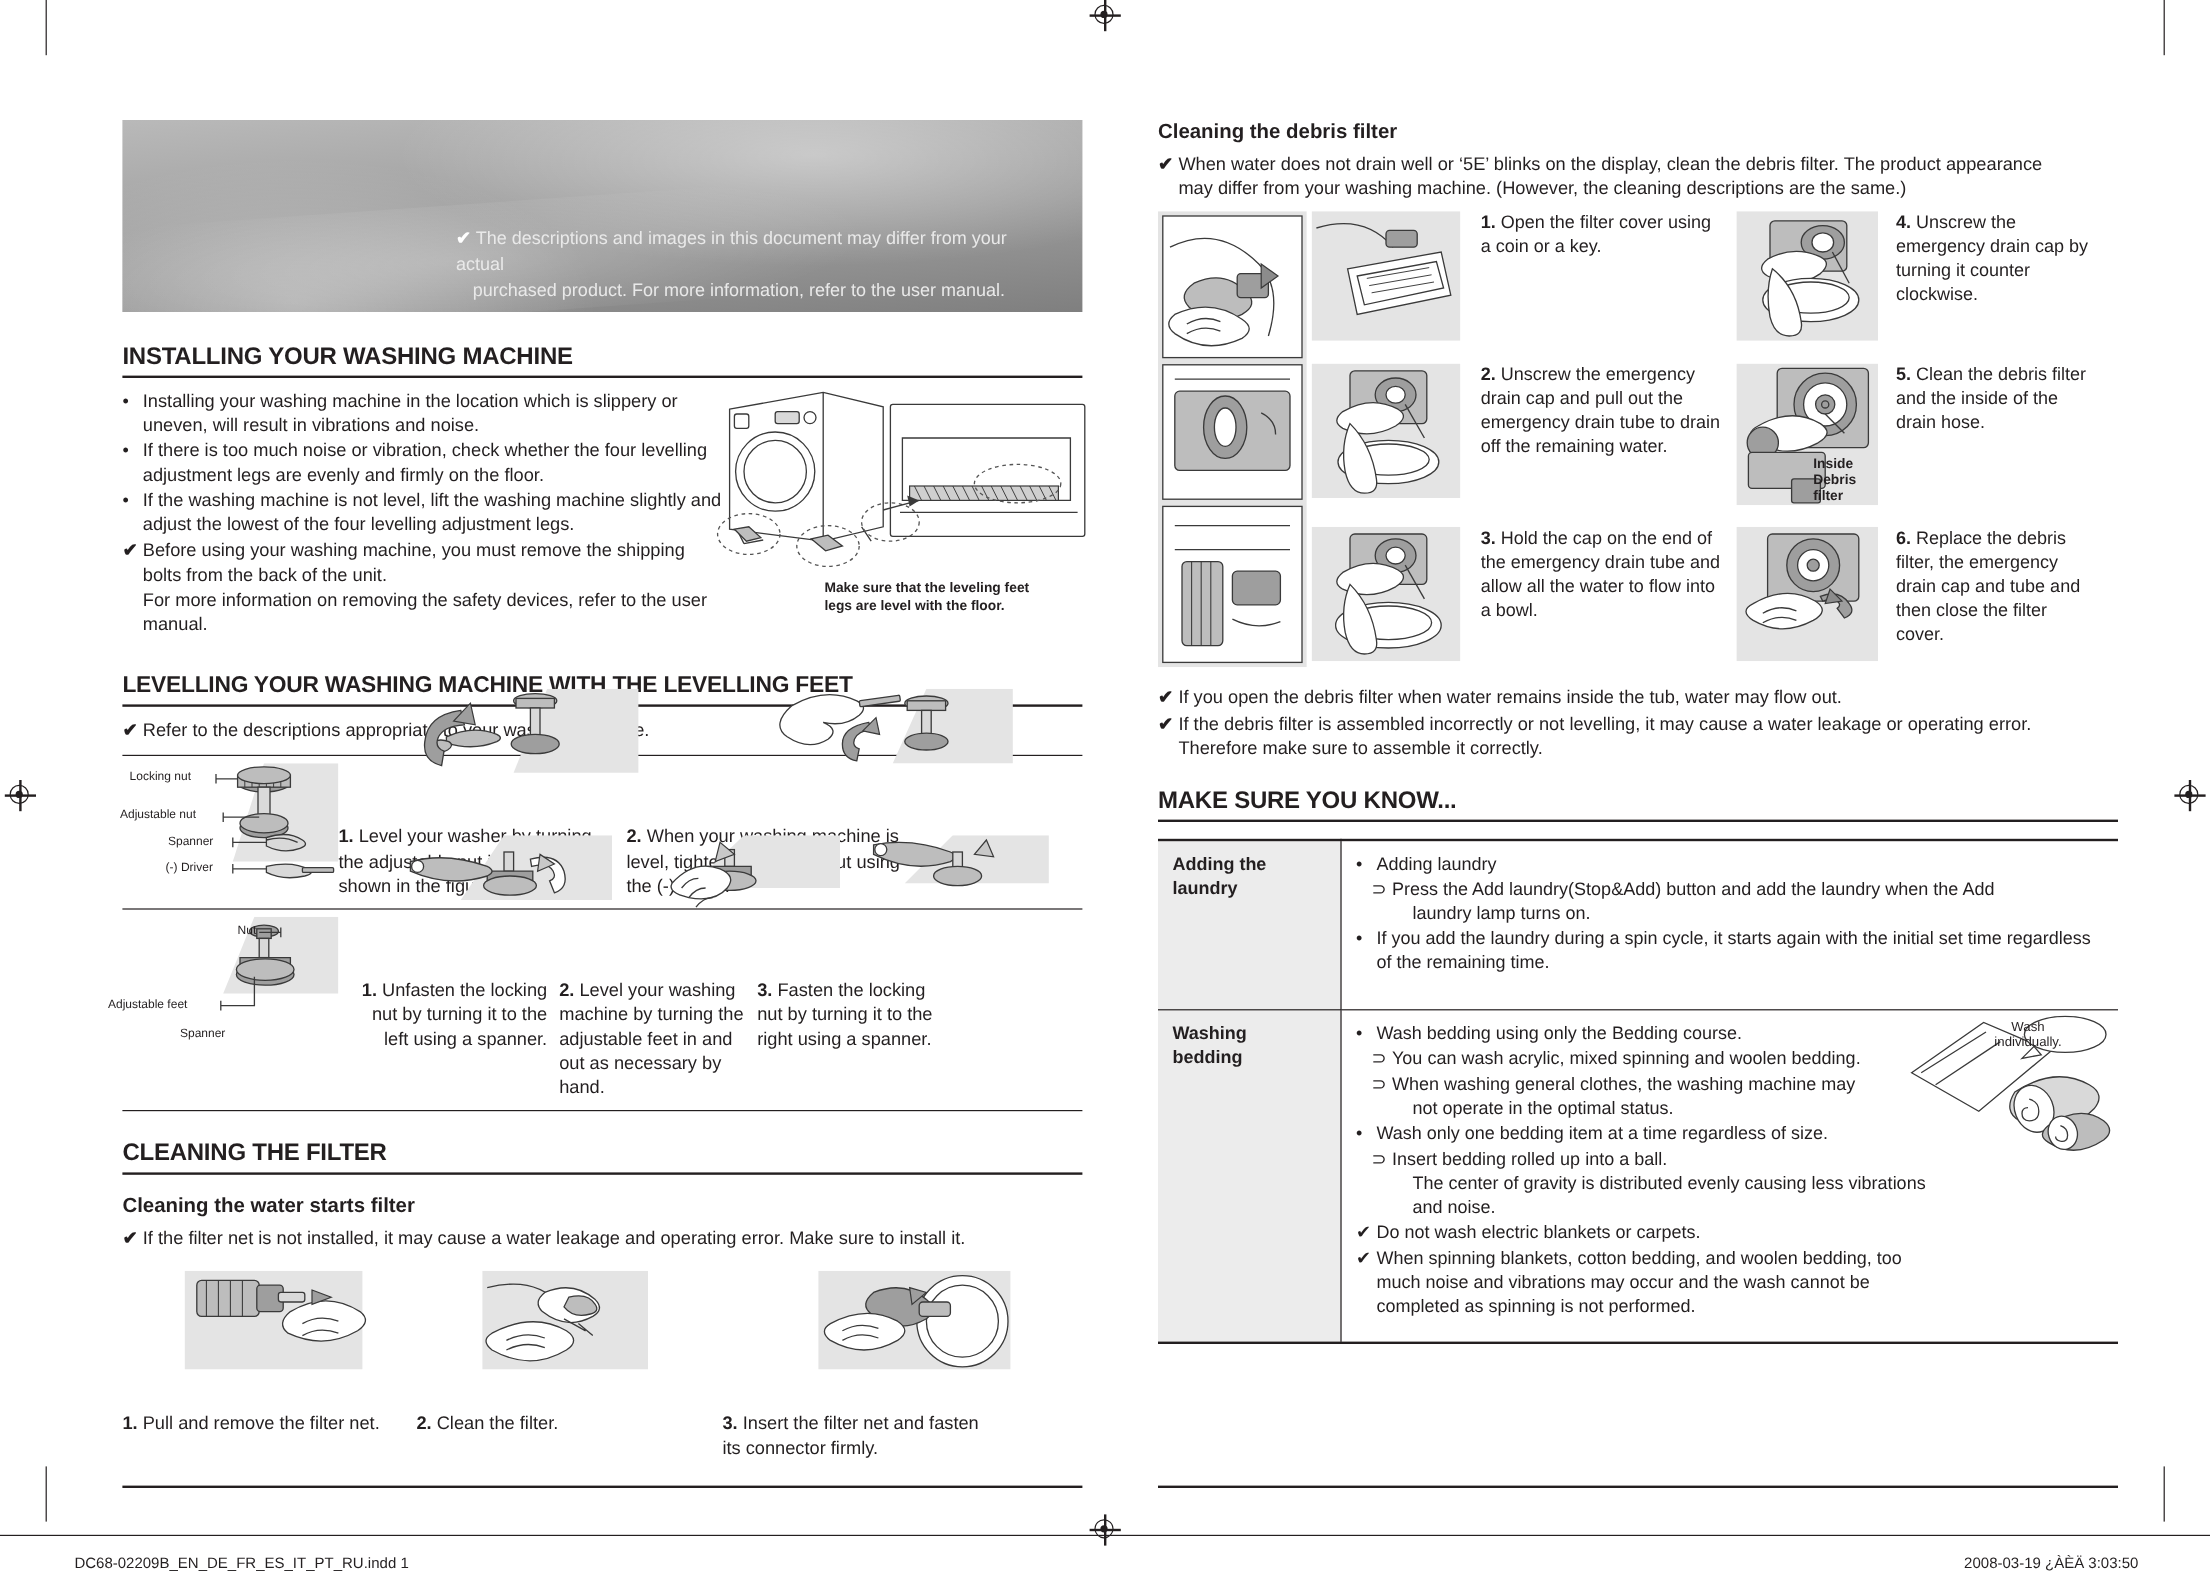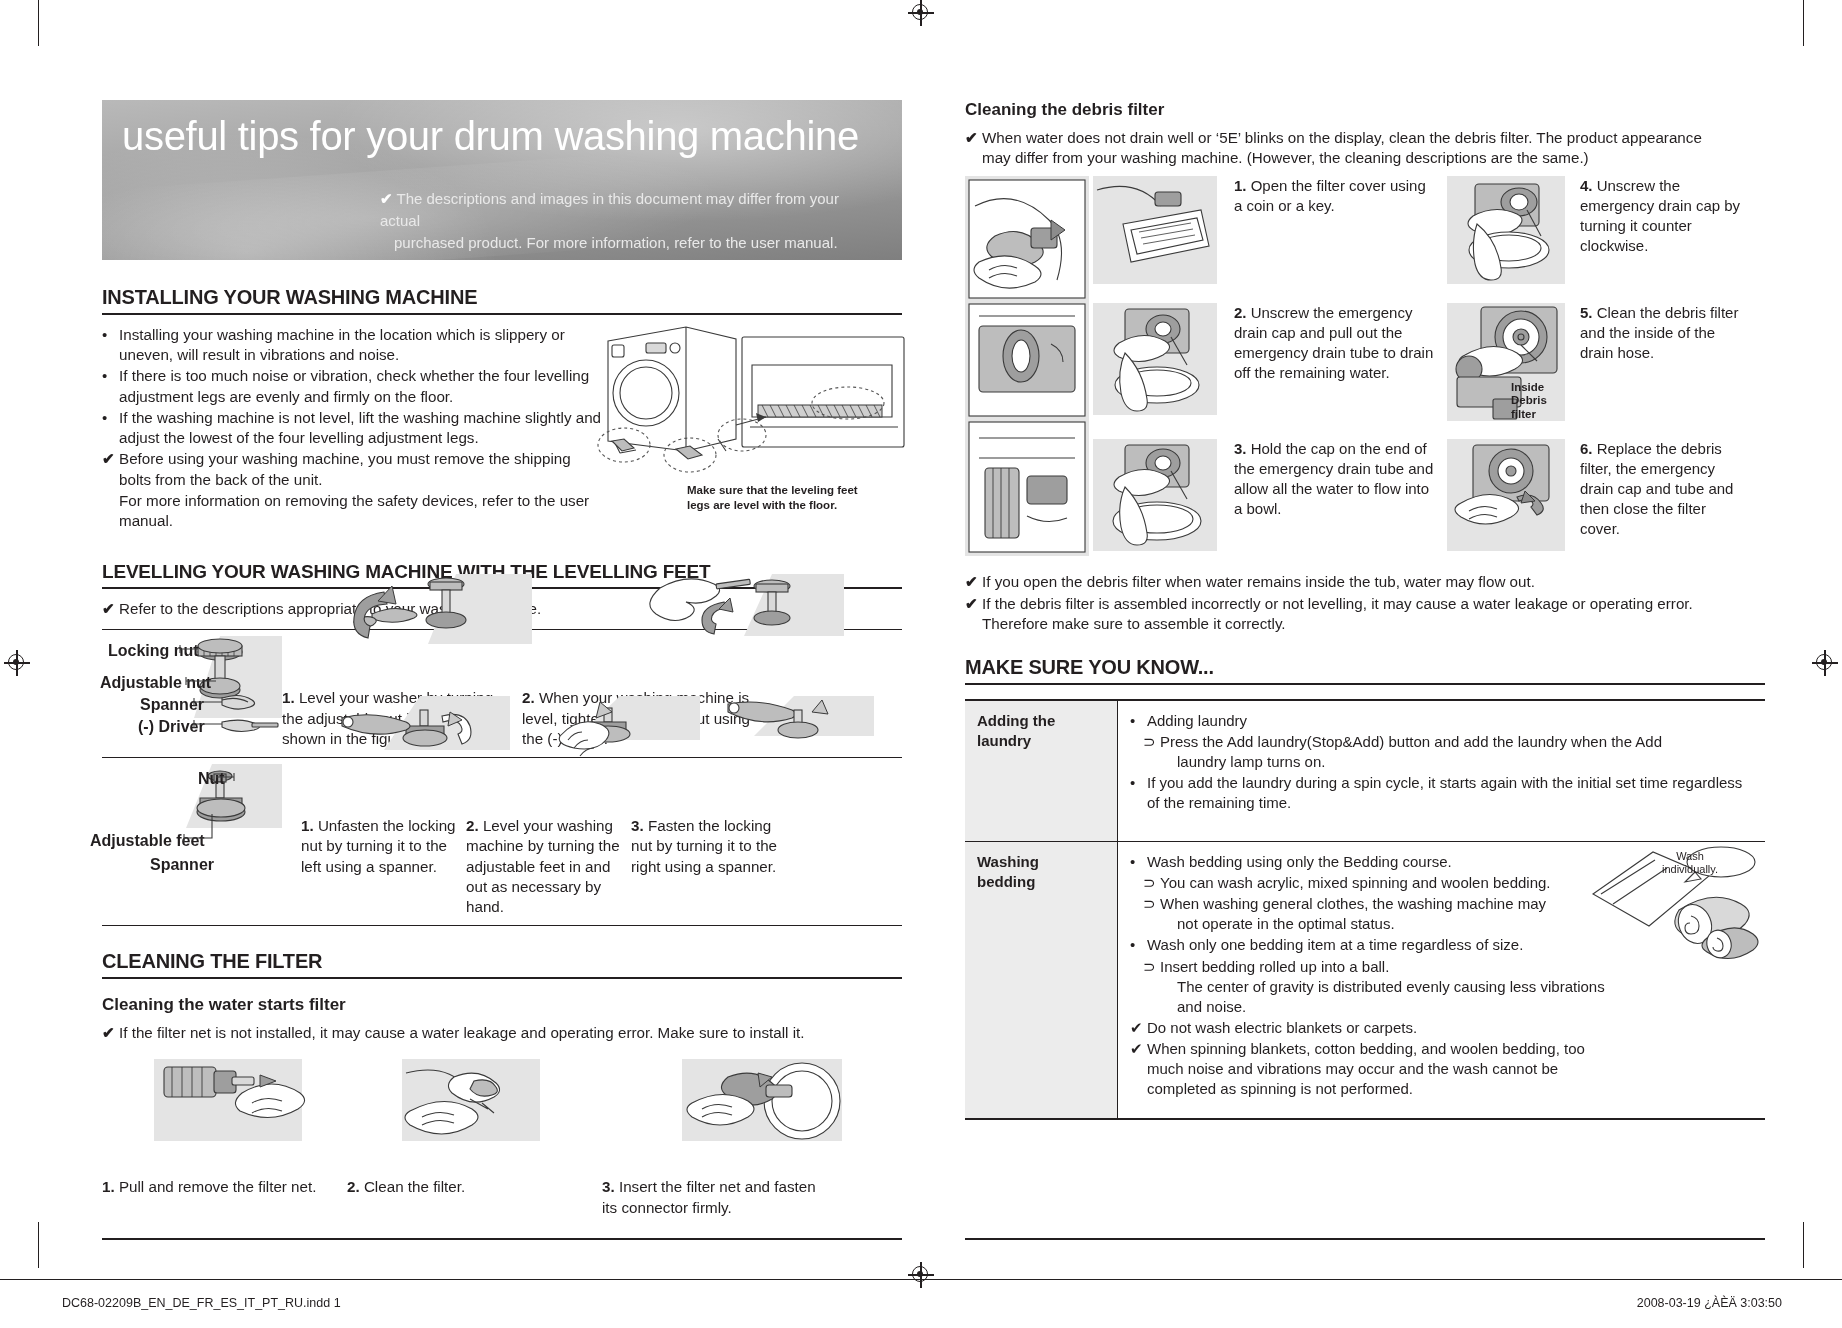--- a/index.html
+++ b/index.html
@@ -68,21 +68,21 @@
     font-size:11.5px;font-weight:bold;line-height:1.28;
   }
 
   
   .rule{border-top:1.6px solid #231f20;margin-top:10px;}
   .lev-row{display:flex;align-items:flex-start;}
   .lev-fig{position:relative;flex:none;}
   .lev-steps{display:flex;flex:1;}
   .step{font-size:15.2px;line-height:1.33;padding-right:10px;}
   .step b{font-weight:bold;}
-  .label{position:absolute;font-size:16px;font-weight:bold;white-space:nowrap;}
+  .label{position:absolute;font-size:10px;font-weight:normal;white-space:nowrap;}
 
   
   .filter-steps{display:flex;margin-top:8px;font-size:15.2px;line-height:1.33;}
 
   
   .debris-grid{display:flex;margin-top:8px;}
   .debris-big{flex:none;width:128px;}
   .debris-cells{flex:1;display:grid;grid-template-columns:128px 200px 120px 170px;
                 grid-template-rows:repeat(3,auto);column-gap:10px;row-gap:14px;gap:13px;}
   .cell-txt{font-size:15px;line-height:1.33;}
@@ -140,21 +140,20 @@
       <span class="dot"></span>
     </div>
   <div class="reg" style="left:908px;bottom:40px;">
       <span class="circ"></span>
       <span class="dot"></span>
     </div>
 
   <div class="col-left">
 
     <div class="banner">
-      <div class="banner-title">useful tips for your drum washing machine</div>
       <div class="banner-note">
         <span class="chk">✔</span>
         <span>The descriptions and images in this document may differ from your actual</span>
         <span class="l2">purchased product. For more information, refer to the user manual.</span>
       </div>
     </div>
 
     <h2 class="sec">INSTALLING YOUR WASHING MACHINE</h2>
 
     <div class="install-wrap">
@@ -289,21 +288,21 @@
         </svg>
         <div class="label" style="left:96px;top:6px;">Nut</div>
         <div class="label" style="left:-12px;top:68px;">Adjustable feet</div>
         <div class="label" style="left:48px;top:92px;">Spanner</div>
         <svg viewBox="0 0 180 106" width="180" height="106" style="position:absolute;left:0;top:0;pointer-events:none;">
           <path class="ln" d="M132 13 h-18 M132 9 v8 M82 74 h28 v-24 M82 70 v8"></path>
         </svg>
       </div>
 
       <div class="lev-steps" style="padding-top:52px;">
-        <div class="step" style="width:155px;">
+        <div class="step" style="width:155px;text-align:right;">
           <b>1.</b>
           <span>Unfasten the locking nut by turning it to the left using a spanner.</span>
         </div>
         <div class="step" style="width:155px;">
           <b>2.</b>
           <span>Level your washing machine by turning the adjustable feet in and out as necessary by hand.</span>
         </div>
         <div class="step" style="width:150px;">
           <b>3.</b>
           <span>Fasten the locking nut by turning it to the right using a spanner.</span>

